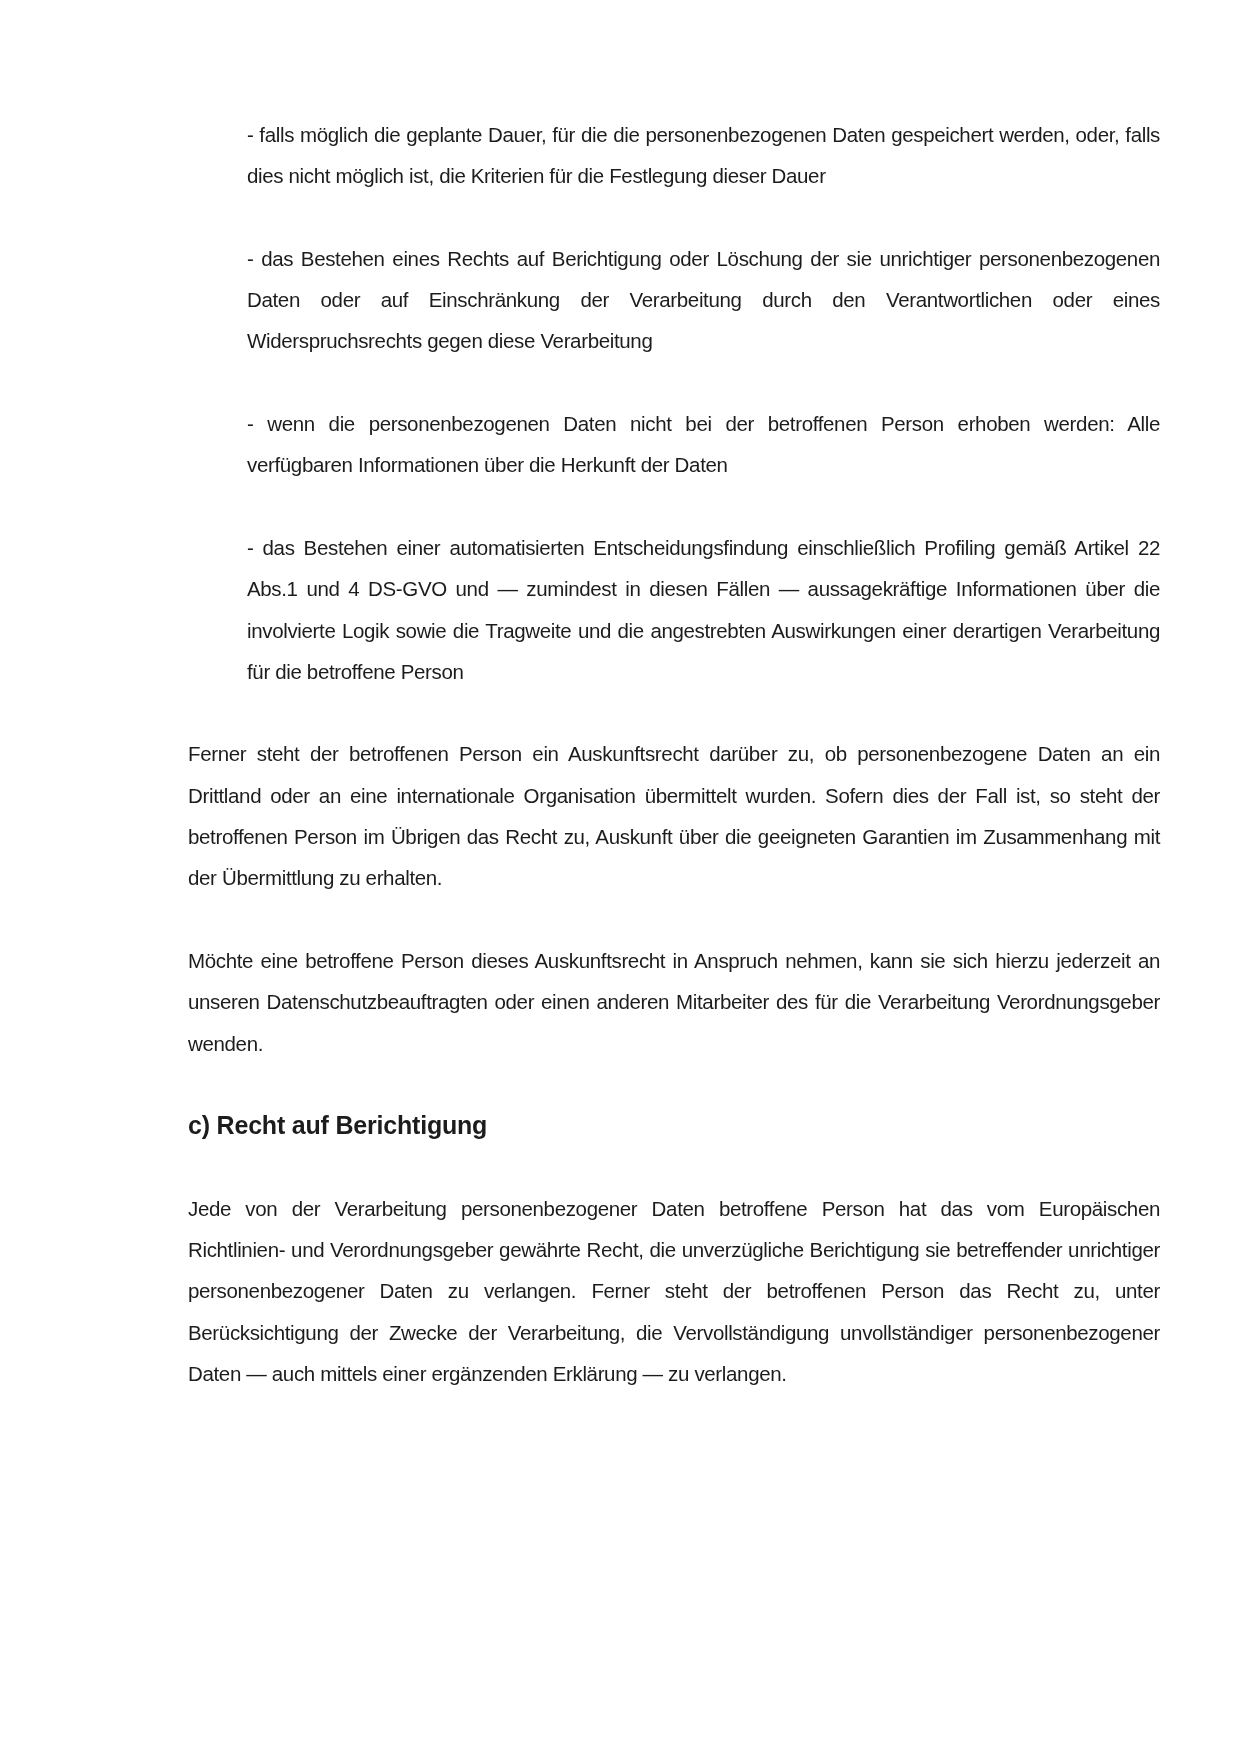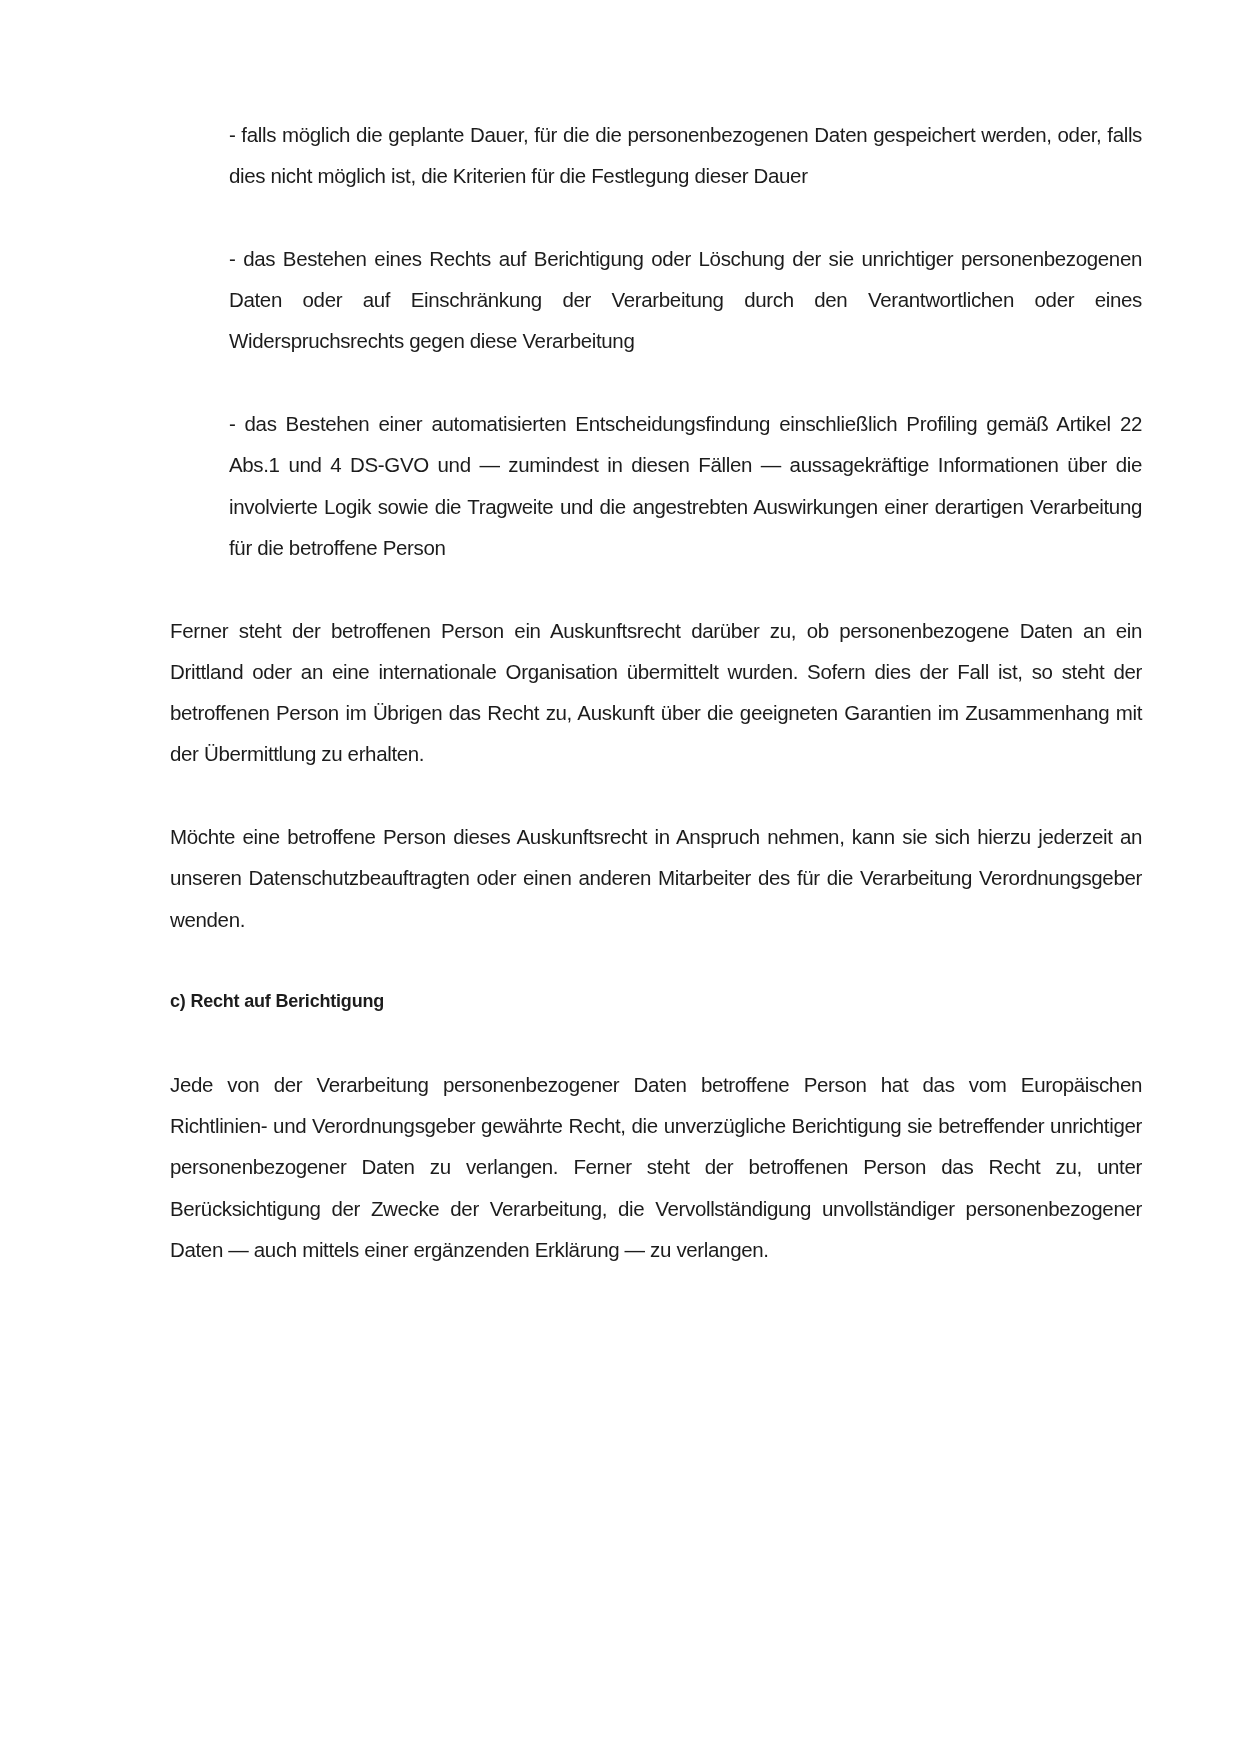--- a/index.html
+++ b/index.html
@@ -1,38 +1,39 @@
 <!DOCTYPE html>
 <html><head>
 <meta charset="utf-8">
 <style>
   html, body { margin: 0; padding: 0; background: #ffffff; }
   body { width: 1240px; height: 1753px; position: relative; overflow: hidden; }
   .page {
     position: absolute;
-    left: 170px;
+    left: 188px;
     top: 114px;
     width: 972px;
     font-family: "Liberation Sans", sans-serif;
     font-size: 20.5px;
     line-height: 41.3px;
     color: #1c1c1c;
     letter-spacing: -0.35px;
   }
   .block { margin: 0 0 41.3px 0; text-align: justify; }
   .block.list-item { margin-left: 59px; }
   .heading { font-weight: bold; margin: 0 0 41.3px 0; letter-spacing: -0.2px; }
 </style>
 </head>
 <body>
 
 <div class="page">
   <p class="block list-item">- falls möglich die geplante Dauer, für die die personenbezogenen Daten gespeichert werden, oder, falls dies nicht möglich ist, die Kriterien für die Festlegung dieser Dauer</p>
   <p class="block list-item">- das Bestehen eines Rechts auf Berichtigung oder Löschung der sie unrichtiger personenbezogenen Daten oder auf Einschränkung der Verarbeitung durch den Verantwortlichen oder eines Widerspruchsrechts gegen diese Verarbeitung</p>
+  <p class="block list-item">- wenn die personenbezogenen Daten nicht bei der betroffenen Person erhoben werden: Alle verfügbaren Informationen über die Herkunft der Daten</p>
   <p class="block list-item">- das Bestehen einer automatisierten Entscheidungsfindung einschließlich Profiling gemäß Artikel 22 Abs.1 und 4 DS-GVO und — zumindest in diesen Fällen — aussagekräftige Informationen über die involvierte Logik sowie die Tragweite und die angestrebten Auswirkungen einer derartigen Verarbeitung für die betroffene Person</p>
 
   <p class="block">Ferner steht der betroffenen Person ein Auskunftsrecht darüber zu, ob personenbezogene Daten an ein Drittland oder an eine internationale Organisation übermittelt wurden. Sofern dies der Fall ist, so steht der betroffenen Person im Übrigen das Recht zu, Auskunft über die geeigneten Garantien im Zusammenhang mit der Übermittlung zu erhalten.</p>
   <p class="block">Möchte eine betroffene Person dieses Auskunftsrecht in Anspruch nehmen, kann sie sich hierzu jederzeit an unseren Datenschutzbeauftragten oder einen anderen Mitarbeiter des für die Verarbeitung Verordnungsgeber wenden.</p>
 
-  <h2 class="heading" style="font-size:18px;">c) Recht auf Berichtigung</h2>
+  <h2 class="heading" style="font-size:25px;">c) Recht auf Berichtigung</h2>
 
   <p class="block">Jede von der Verarbeitung personenbezogener Daten betroffene Person hat das vom Europäischen Richtlinien- und Verordnungsgeber gewährte Recht, die unverzügliche Berichtigung sie betreffender unrichtiger personenbezogener Daten zu verlangen. Ferner steht der betroffenen Person das Recht zu, unter Berücksichtigung der Zwecke der Verarbeitung, die Vervollständigung unvollständiger personenbezogener Daten — auch mittels einer ergänzenden Erklärung — zu verlangen.</p>
 </div>
 
 </body></html>

